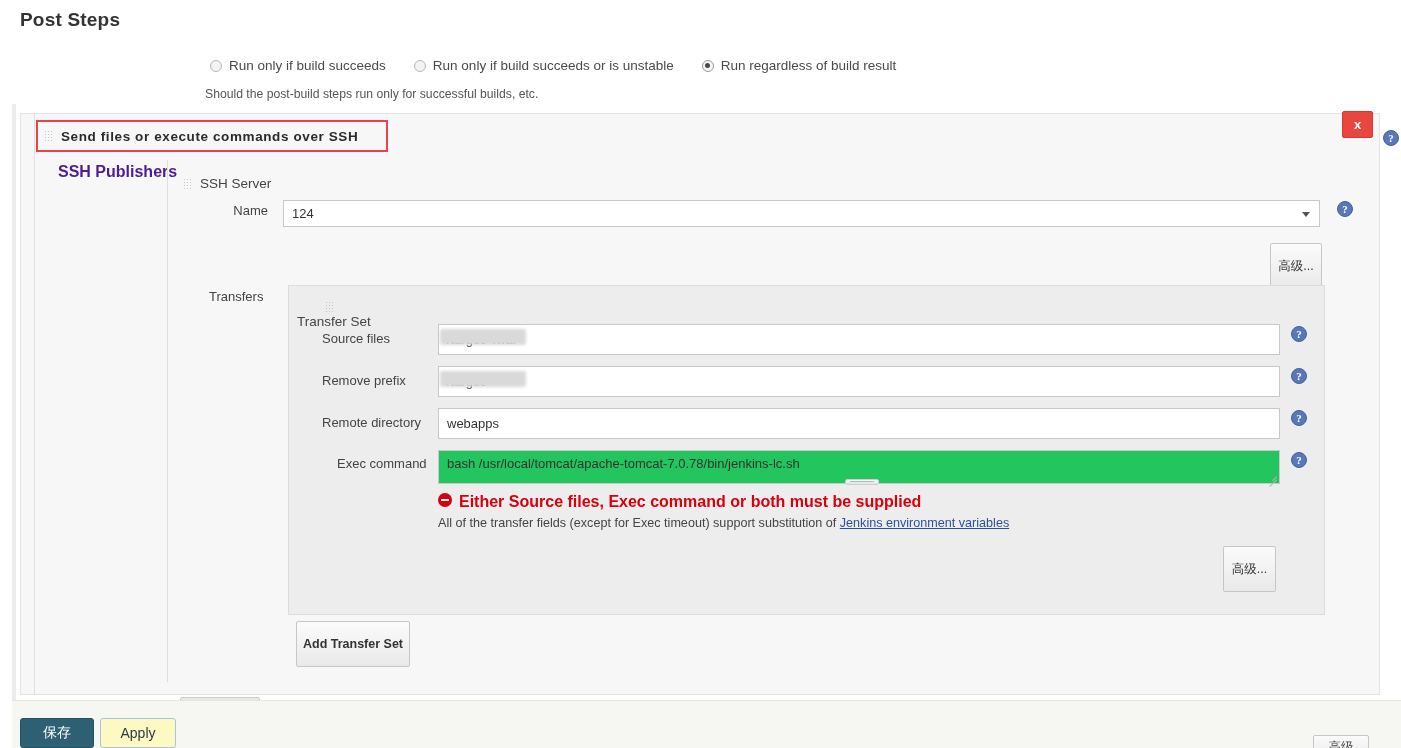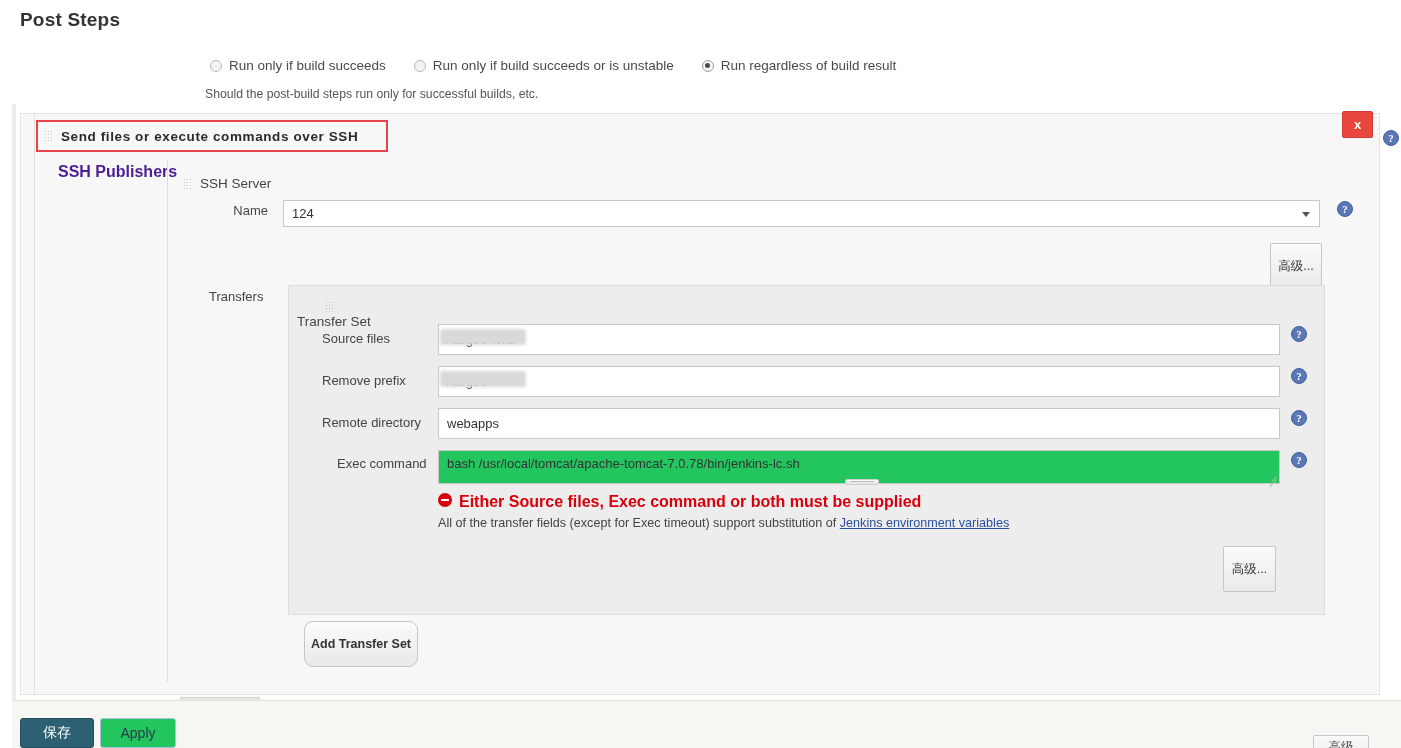--- a/index.html
+++ b/index.html
@@ -409,21 +409,21 @@
     justify-content: center;
     box-sizing: border-box;
     cursor: pointer;
   }
   .apply-btn {
     position: absolute;
     left: 100px;
     top: 718px;
     width: 76px;
     height: 30px;
-    background: #22c55e;
+    background: #fef9c3;
     border: 1px solid #a9c4e0;
     border-radius: 3px;
     color: #2b3b48;
     font-size: 14px;
     display: flex;
     align-items: center;
     justify-content: center;
     box-sizing: border-box;
     cursor: pointer;
   }
@@ -571,21 +571,21 @@
     <span class="err-icon"></span>
     <span>Either Source files, Exec command or both must be supplied</span>
   </div>
 
   <div class="note-line">
     <span>All of the transfer fields (except for Exec timeout) support substitution of </span><a href="#">Jenkins environment variables</a>
   </div>
 
   <div class="btn" style="position:absolute; left:1223px; top:546px; width:53px; height:25px; display:flex; align-items:center; justify-content:center;">高级...</div>
 
-  <div class="btn" style="position:absolute; left:304px; top:621px; width:114px; height:26px; display:flex; align-items:center; justify-content:center; font-weight:bold;border-radius:9px;">Add Transfer Set</div>
+  <div class="btn" style="position:absolute; left:296px; top:621px; width:114px; height:26px; display:flex; align-items:center; justify-content:center; font-weight:bold;">Add Transfer Set</div>
 
   <div class="add-server-btn">Add Server</div>
 
   <div class="bottom-bar"></div>
   <div class="save-btn">保存</div>
   <div class="apply-btn">Apply</div>
   <div class="corner-btn">高级</div>
 
 </div>
 

